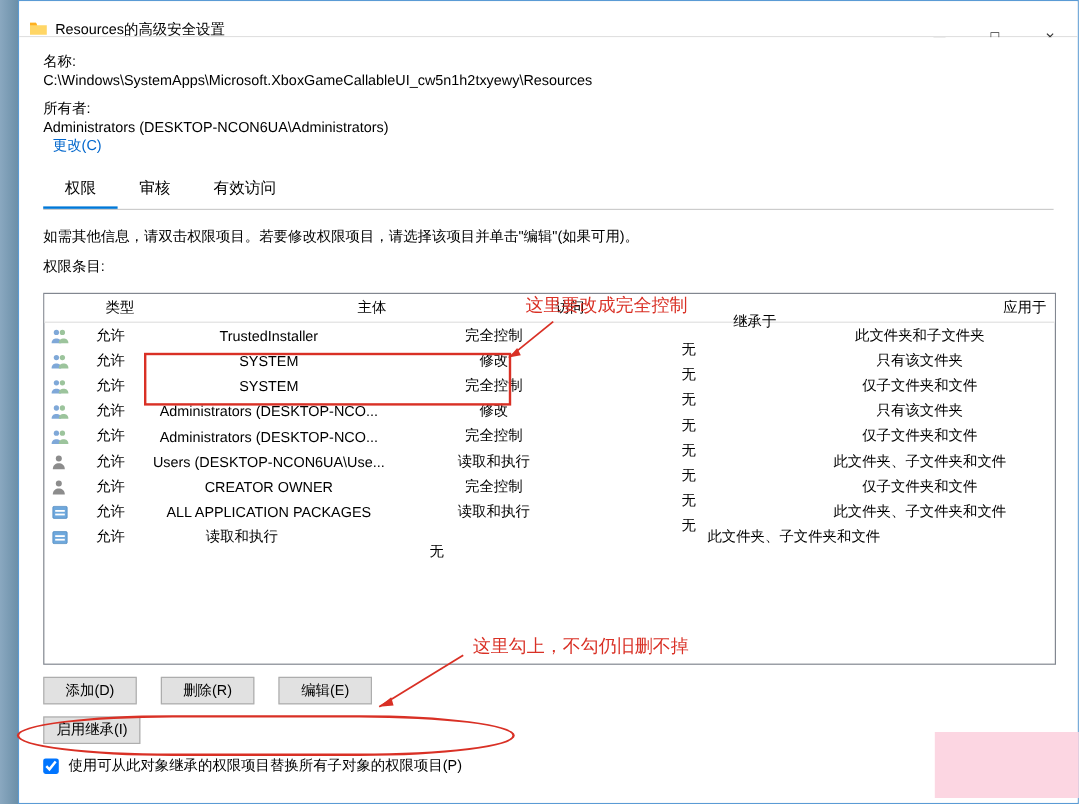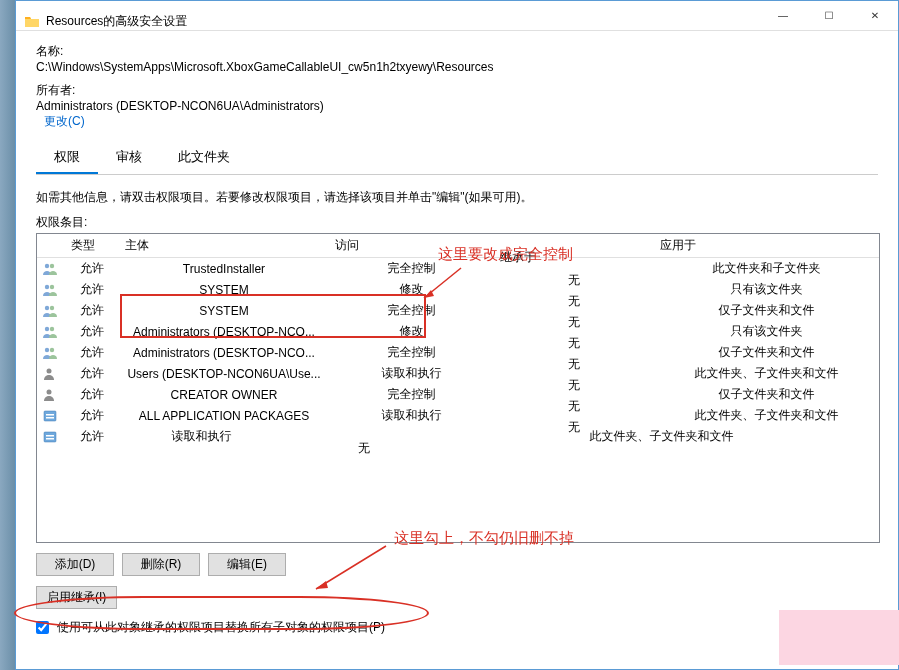--- a/index.html
+++ b/index.html
@@ -1,56 +1,56 @@
 <!DOCTYPE html>
 <html><head>
 <meta charset="utf-8">
 <style>
 * { box-sizing: border-box; font-family: "Microsoft YaHei", "Segoe UI", Tahoma, sans-serif; }
 body { margin: 0; padding: 0; background: #e8e8e8; width: 899px; height: 670px; position: relative; overflow: hidden; }
 .desktop-edge { position: absolute; left: 0; top: 0; width: 15px; height: 670px; background: linear-gradient(90deg, #8aa8c0 0%, #6b8fa8 100%); }
 
 .window { position: absolute; left: 15px; top: 0; width: 884px; height: 670px; background: #f0f0f0; border: 1px solid #5a9bd5; }
-.titlebar { height: 30px; background: #fff; display: flex; align-items: flex-end; padding: 0 0 0 8px; border-bottom: 1px solid #e0e0e0; }
+.titlebar { height: 30px; background: #fff; display: flex; align-items: flex-start; padding: 15px 0 0 8px; border-bottom: 1px solid #e0e0e0; }
 .folder-icon { width: 16px; height: 16px; margin-right: 6px; }
 .folder-icon svg { width: 16px; height: 16px; }
 .title-text { flex: 1; font-size: 12px; color: #000; }
 .win-btn { width: 46px; height: 30px; display: flex; align-items: center; justify-content: center; font-size: 10px; color: #333; }
 
 .main-area { padding: 12px 20px; background: #fff; height: calc(100% - 30px); position: relative; }
 .info-row { display: flex; margin-bottom: 8px; font-size: 12px; flex-direction: column; }
 .info-label { width: 80px; color: #000; }
 .info-value { color: #000; }
 .change-link { color: #0066cc; margin-left: 8px; cursor: pointer; }
 
 .tabs { display: flex; margin-top: 12px; border-bottom: 1px solid #ccc; font-size: 13px; }
 .tab { padding: 6px 18px; cursor: pointer; color: #000; }
 .tab.active { border-bottom: 2px solid #0078d7; color: #000; }
 
 .hint-text { font-size: 12px; margin: 14px 0 8px 0; color: #000; }
-.list-label { font-size: 12px; margin-bottom: 2px; }
+.list-label { font-size: 12px; margin-bottom: 13px; }
 
 .grid-wrap { border: 1px solid #828790; width: 844px; height: 310px; overflow: hidden; background: #fff; font-size: 12px; }
 .grid-head { display: flex; height: 24px; align-items: center; border-bottom: 1px solid #e0e0e0; background: #fff; }
-.grid-head .col { padding: 0 6px; color: #000; border-right: 1px solid transparent; }
+.grid-head .col { padding: 0 6px; color: #000; border-right: 1px solid transparent; text-align: right; }
 .grid-body { }
 .grid-row { display: flex; height: 21px; align-items: center; text-align: center; }
 .grid-row .col { padding: 0 6px; white-space: nowrap; overflow: hidden; text-overflow: ellipsis; }
 .col-icon { width: 28px; flex-shrink: 0; display: flex; align-items: center; justify-content: center; }
 .col-type { width: 54px; flex-shrink: 0; }
 .col-principal { width: 210px; flex-shrink: 0; }
 .col-access { width: 165px; flex-shrink: 0; }
 .col-inherit { width: 160px; flex-shrink: 0; margin-top: 24px; }
 .col-apply { flex: 1; }
 
 .row-icon { width: 18px; height: 14px; }
 
 .highlight-box { position: absolute; border: 2px solid #d93025; pointer-events: none; }
 
-.btn-row { margin-top: 10px; display: flex; gap: 8px; }
+.btn-row { margin-top: 10px; display: flex; gap: 20px; }
 .btn { min-width: 78px; height: 23px; background: #e1e1e1; border: 1px solid #adadad; font-size: 12px; cursor: pointer; display: inline-flex; align-items: center; justify-content: center; padding: 0 10px; }
 
 .check-row { margin-top: 10px; display: flex; align-items: center; font-size: 12px; gap: 8px; }
 .check-row input { margin: 0; }
 
 .annotation-text { position: absolute; color: #d93025; font-size: 15px; pointer-events: none; }
 .annotation-arrow { position: absolute; pointer-events: none; }
 .annotation-circle { position: absolute; border: 2px solid #d93025; border-radius: 50%; pointer-events: none; }
 
 .footer { position: absolute; bottom: 10px; right: 20px; display: flex; gap: 8px; }
@@ -88,21 +88,21 @@
     </div>
     <div class="info-row">
       <span class="info-label">所有者:</span>
       <span class="info-value">Administrators (DESKTOP-NCON6UA\Administrators)</span>
       <span class="change-link">更改(C)</span>
     </div>
 
     <div class="tabs">
       <div class="tab active">权限</div>
       <div class="tab">审核</div>
-      <div class="tab">此文件夹</div>
+      <div class="tab">有效访问</div>
     </div>
 
     <div class="hint-text">如需其他信息，请双击权限项目。若要修改权限项目，请选择该项目并单击"编辑"(如果可用)。</div>
     <div class="list-label">权限条目:</div>
 
     <div class="grid-wrap">
       <div class="grid-head">
         <div class="col col-icon"></div>
         <div class="col col-type">类型</div>
         <div class="col col-principal">主体</div>

